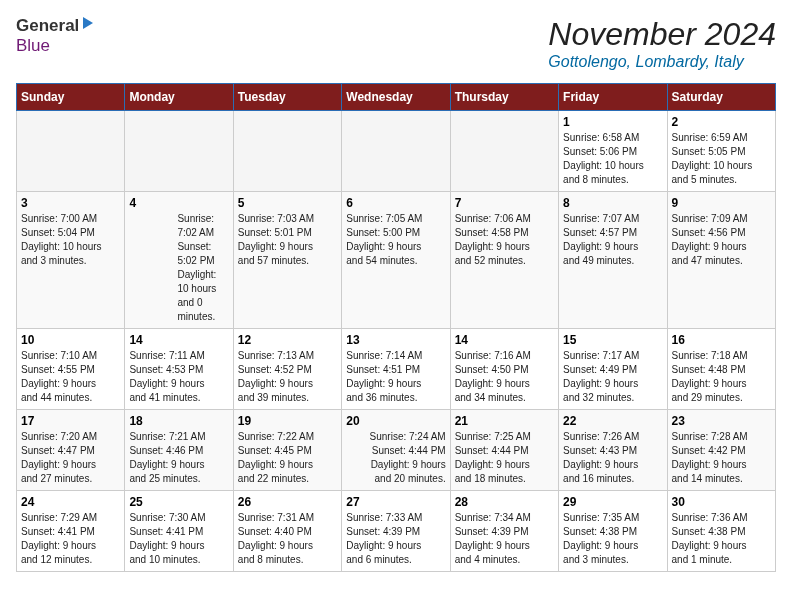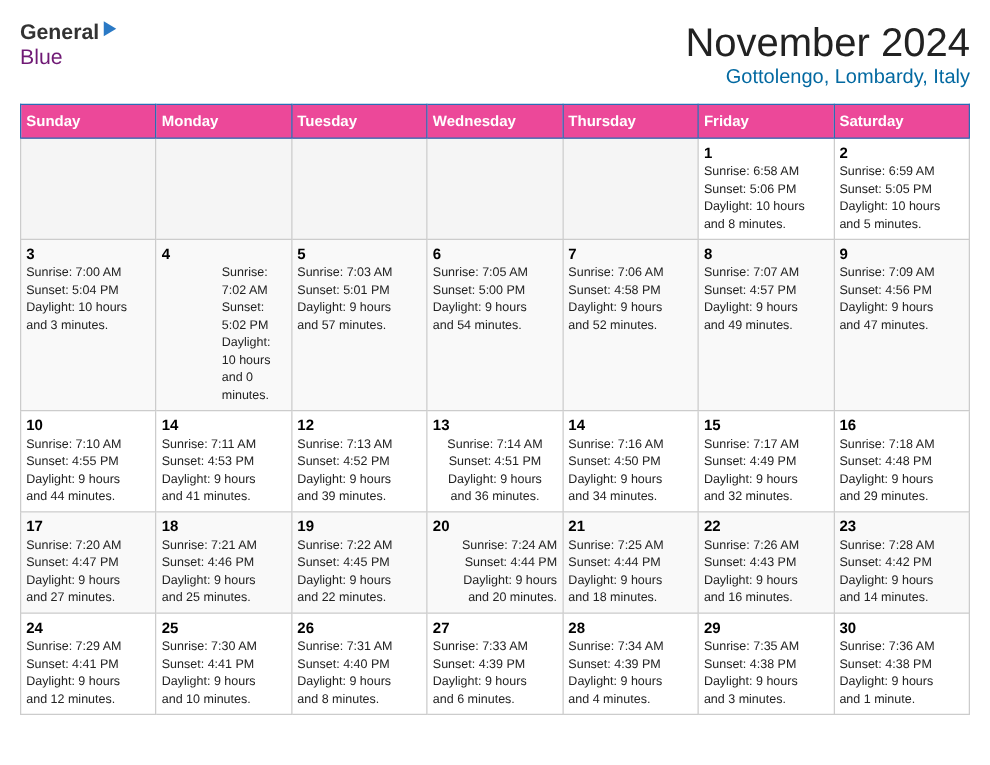--- a/index.html
+++ b/index.html
@@ -15,38 +15,38 @@
       justify-content: space-between;
       align-items: flex-start;
       margin-bottom: 12px;
     }
     .logo {
       display: flex;
       flex-direction: column;
       align-items: flex-start;
     }
     .title-area {
-      text-align: right;
+      font-style: italic;
     }
     .month-title {
       font-size: 32px;
       font-weight: normal;
       color: #222;
     }
     .location-title {
       font-size: 16px;
       color: #0369a1;
     }
     .calendar {
       width: 100%;
       border-collapse: collapse;
       font-size: 11px;
     }
     .calendar th {
-      background: #ec4899;
+      background: #7f1d1d;
       color: #fff;
       padding: 6px 4px;
       text-align: left;
       font-size: 12px;
       font-weight: bold;
       border: 1px solid #2a6db5;
     }
     .calendar td {
       border: 1px solid #ccc;
       vertical-align: top;
@@ -216,21 +216,21 @@
         </td>
         <td>
           <span class="day-num">12</span>
           <div class="day-info" style="white-space: pre-line;">Sunrise: 7:13 AM
 Sunset: 4:52 PM
 Daylight: 9 hours
 and 39 minutes.</div>
         </td>
         <td>
           <span class="day-num">13</span>
-          <div class="day-info" style="white-space: pre-line; text-align: center;">Sunrise: 7:14 AM
+          <div class="day-info" style="white-space: pre-line;">Sunrise: 7:14 AM
 Sunset: 4:51 PM
 Daylight: 9 hours
 and 36 minutes.</div>
         </td>
         <td>
           <span class="day-num">14</span>
           <div class="day-info" style="white-space: pre-line;">Sunrise: 7:16 AM
 Sunset: 4:50 PM
 Daylight: 9 hours
 and 34 minutes.</div>

